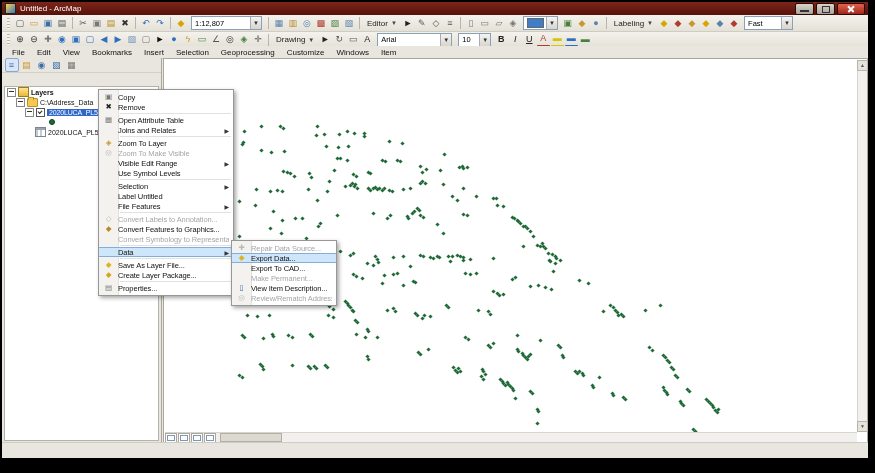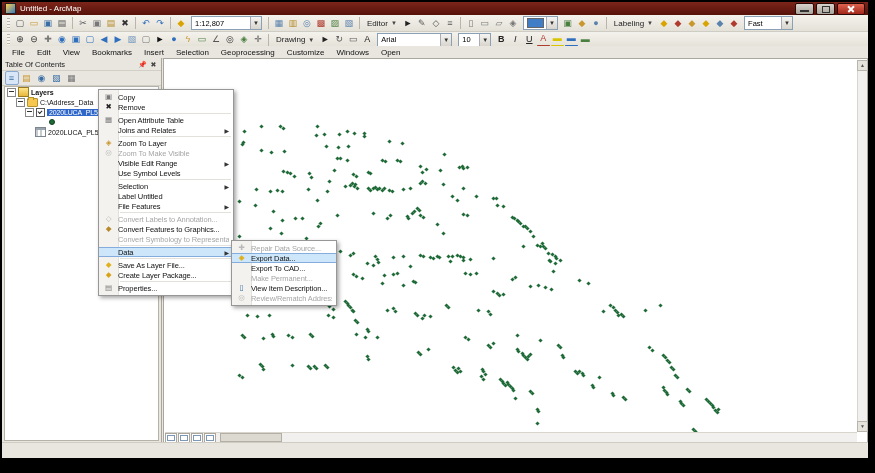--- a/index.html
+++ b/index.html
@@ -255,29 +255,24 @@
     <div class="menubar">
         <span>File</span>
         <span>Edit</span>
         <span>View</span>
         <span>Bookmarks</span>
         <span>Insert</span>
         <span>Selection</span>
         <span>Geoprocessing</span>
         <span>Customize</span>
         <span>Windows</span>
-        <span>Open</span>
+        <span>Item</span>
       </div>
 
     <div class="toc">
-      <div class="toc-header">
-        <span class="t">Table Of Contents</span>
-        <span class="pinbtn">📌</span>
-        <span class="closebtn">✖</span>
-      </div>
       <div class="toc-tools">
           <span class="ticon sel" style="color: rgb(58, 110, 165);">≡</span>
           <span class="ticon" style="color: rgb(201, 151, 47);">▤</span>
           <span class="ticon" style="color: rgb(58, 110, 165);">◉</span>
           <span class="ticon" style="color: rgb(58, 110, 165);">▧</span>
           <span class="ticon" style="color: rgb(119, 119, 119);">▦</span>
         </div>
       <div class="toc-tree">
         <div class="trow" style="padding-left:2px">
           <span class="expander"></span>

